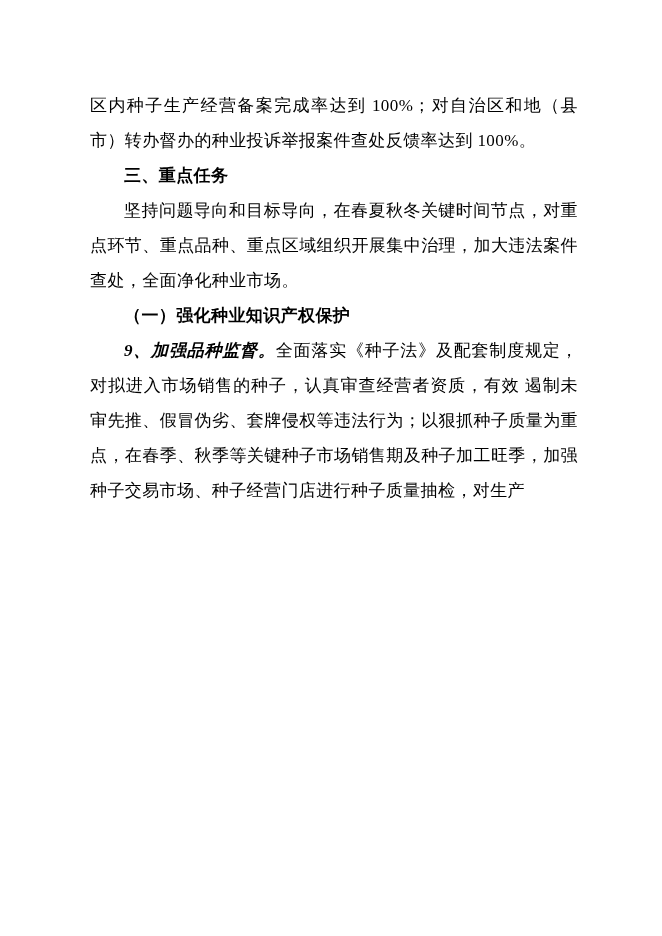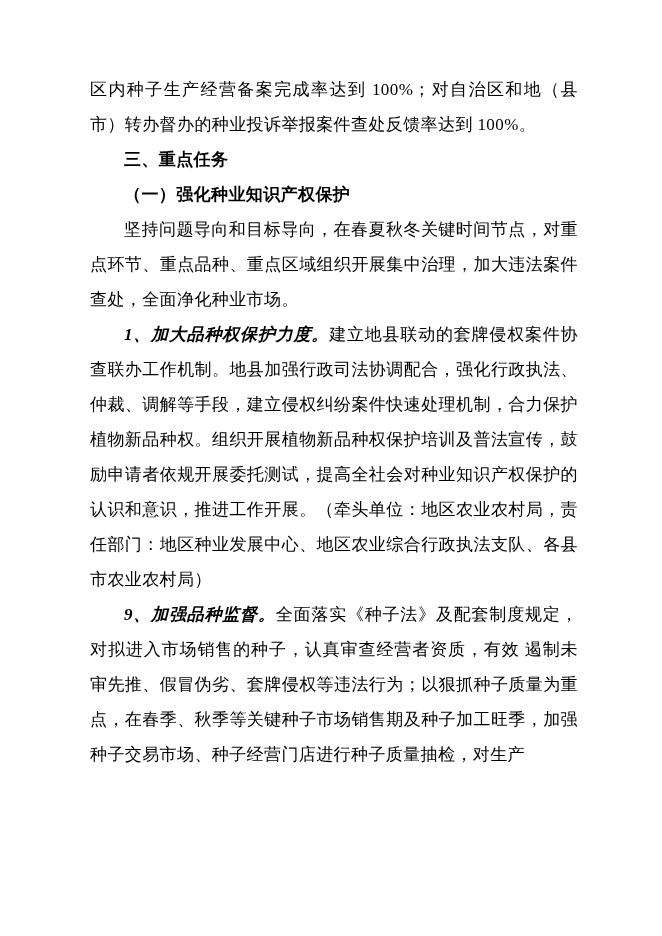--- a/index.html
+++ b/index.html
@@ -11,21 +11,21 @@
     height: 936px;
     background: #ffffff;
     position: relative;
     overflow: hidden;
     font-family: "Liberation Serif", "DejaVu Serif", serif;
     color: #000000;
   }
   .doc-body {
     position: absolute;
     left: 90px;
-    top: 72px;
+    top: 88px;
     width: 488px;
   }
   .para {
     font-size: 17px;
     line-height: 35px;
     text-align: justify;
     text-justify: inter-ideograph;
     letter-spacing: 0.4px;
     word-break: break-all;
   }
@@ -34,18 +34,17 @@
   .run.bold { font-weight: bold; font-style: normal; margin-top: 10px; }
   .run.bold-italic { font-weight: bold; font-style: italic; }
 </style>
 </head>
 <body>
 
 <div class="page">
   <div class="doc-body">
       <p class="para"><span class="run normal">区内种子生产经营备案完成率达到 100%；对自治区和地（县市）转办督办的种业投诉举报案件查处反馈率达到 100%。</span></p>
       <p class="para indent"><span class="run bold">三、重点任务</span></p>
+      <p class="para indent"><span class="run normal">坚持问题导向和目标导向，在春夏秋冬关键时间节点，对重点环节、重点品种、重点区域组织开展集中治理，加大违法案件查处，全面净化种业市场。</span></p>
       <p class="para indent"><span class="run bold">（一）强化种业知识产权保护</span></p>
-      <p class="para indent"><span class="run normal">坚持问题导向和目标导向，在春夏秋冬关键时间节点，对重点环节、重点品种、重点区域组织开展集中治理，加大违法案件查处，全面净化种业市场。</span></p>
-      <p class="para indent"><span class="run bold-italic">1、加大品种权保护力度。</span><span class="run normal">建立地县联动的套牌侵权案件协查联办工作机制。地县加强行政司法协调配合，强化行政执法、仲裁、调解等手段，建立侵权纠纷案件快速处理机制，合力保护植物新品种权。组织开展植物新品种权保护培训及普法宣传，鼓励申请者依规开展委托测试，提高全社会对种业知识产权保护的认识和意识，推进工作开展。（牵头单位：地区农业农村局，责任部门：地区种业发展中心、地区农业综合行政执法支队、各县市农业农村局）</span></p>
       <p class="para indent"><span class="run bold-italic">9、加强品种监督。</span><span class="run normal">全面落实《种子法》及配套制度规定，对拟进入市场销售的种子，认真审查经营者资质，有效 遏制未审先推、假冒伪劣、套牌侵权等违法行为；以狠抓种子质量为重点，在春季、秋季等关键种子市场销售期及种子加工旺季，加强种子交易市场、种子经营门店进行种子质量抽检，对生产</span></p>
     </div>
 </div>
 
 </body></html>

